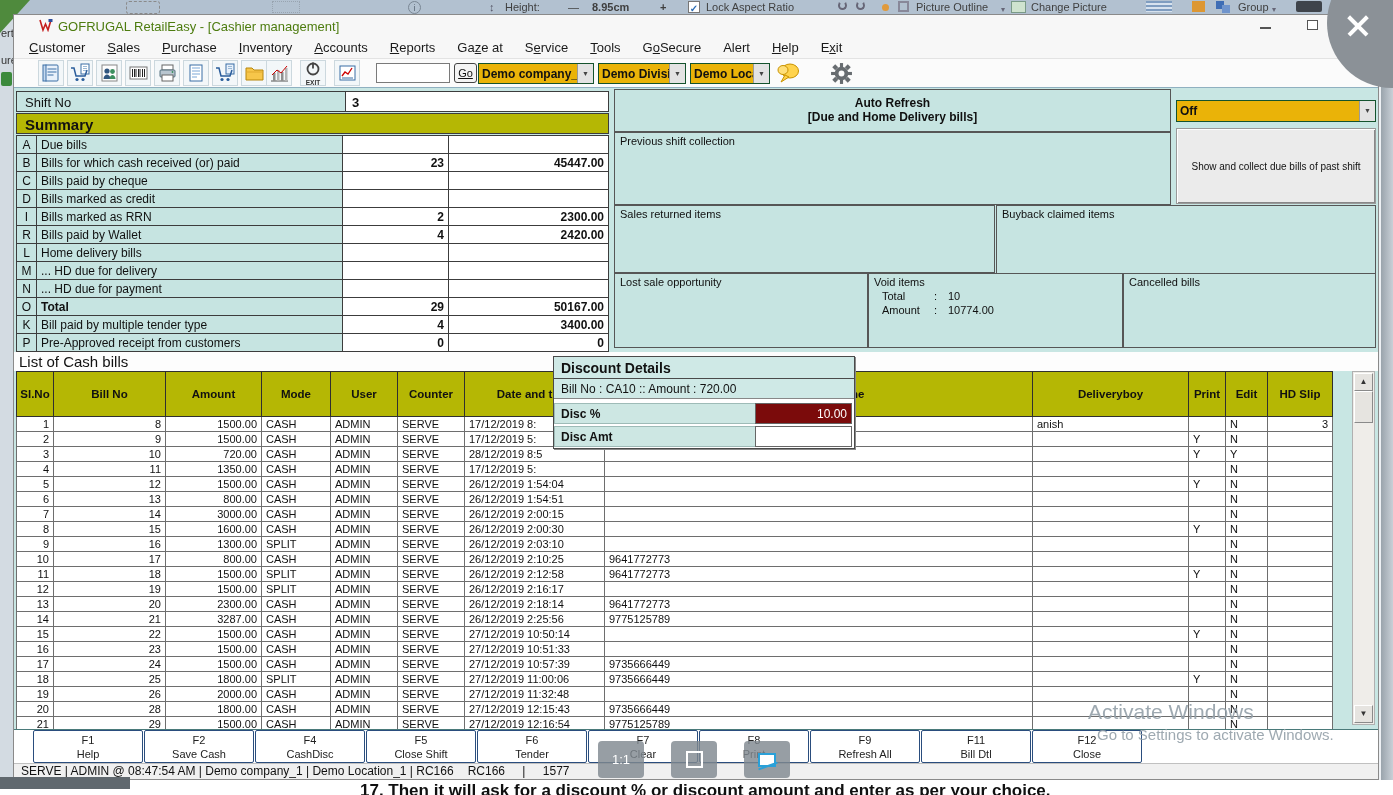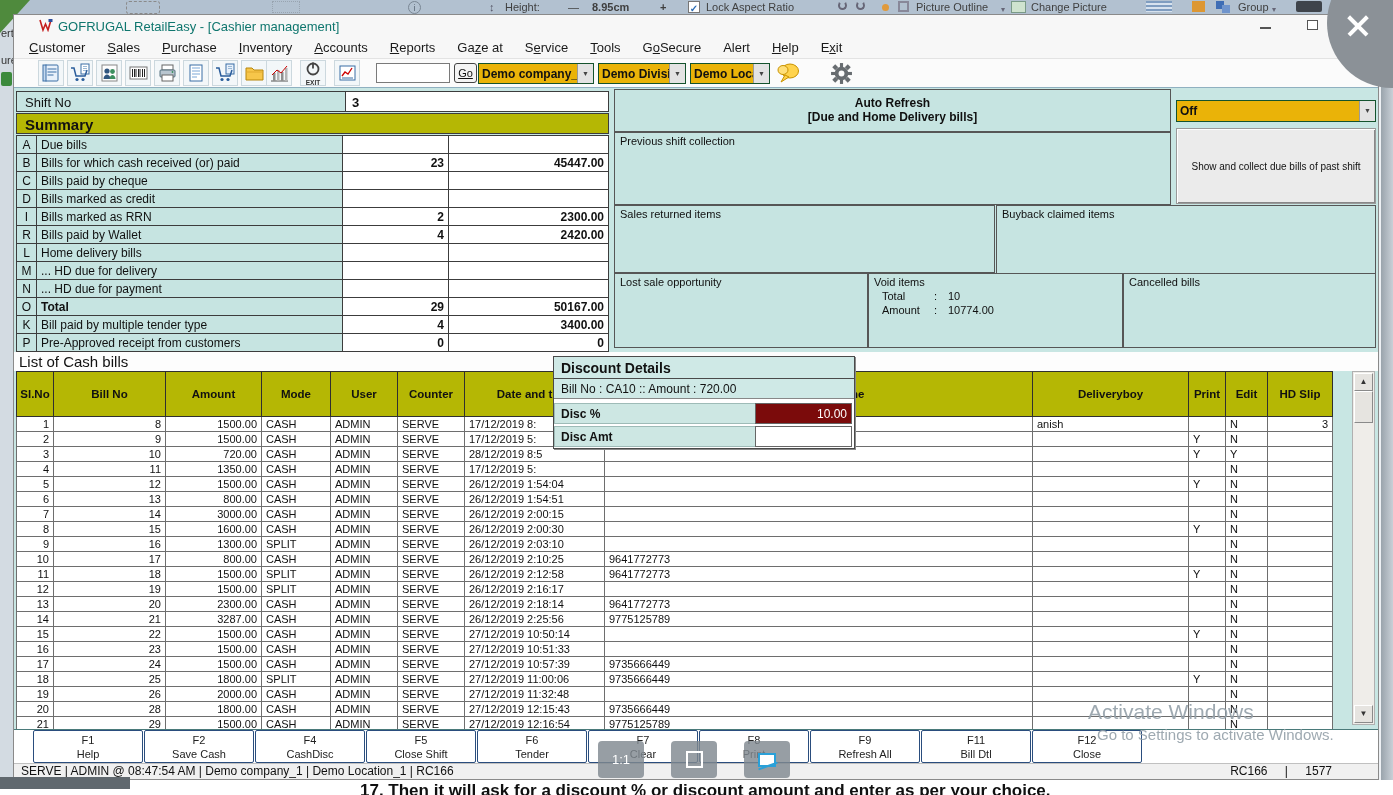--- a/index.html
+++ b/index.html
@@ -32,21 +32,21 @@
 #doc-left{left:0;top:16px;width:13px;height:764px;background:#d3dbe2;z-index:0}
 .fragtext{left:1px;font-size:11px;color:#333;z-index:1}
 #frag-icon{left:1px;top:72px;width:11px;height:14px;background:#3c8a3c;z-index:1;border-radius:2px}
 #right-shadow{left:1381px;top:16px;width:12px;height:764px;background:linear-gradient(90deg,#9aa4ac,#c9d0d7);z-index:0}
 #doc-bottom{left:0;top:780px;width:1393px;height:15px;background:#fff;z-index:5}
 #doc-note{left:360px;top:1px;font-size:17px;font-weight:600;color:#101010;white-space:nowrap}
 #dark-bar{left:0;top:777px;width:130px;height:12px;background:#60686e;z-index:6}
 
 #win{left:13px;top:14px;width:1366px;height:766px;background:#fff;border:1px solid #8a8a8a;z-index:2;display:flex;flex-direction:column}
 #titlebar{height:21px;background:#f7f7f7;position:relative;flex:none}
-#title-text{position:absolute;left:44px;top:4px;font-size:13px;color:#0f766e;white-space:nowrap}
+#title-text{position:absolute;left:44px;top:4px;font-size:13px;color:#4d7c0f;white-space:nowrap}
 #app-logo{position:absolute;left:24px;top:3px}
 .win-min{position:absolute;left:1246px;top:12px;width:11px;height:2px;background:#555}
 .win-restore{position:absolute;left:1293px;top:5px;width:11px;height:10px;border:1px solid #555;background:#fff}
 #menubar{height:23px;background:#f7f7f7;border-bottom:1px solid #e3e3e3;flex:none;white-space:nowrap;padding-left:4px}
 .menu-item{display:inline-block;padding:4px 11px 0;font-size:13px;color:#1a1a1a;height:23px}
 #toolbar{height:29px;background:#fbfbfb;border-bottom:1px solid #8fb0c0;flex:none;position:relative}
 .tbtn{position:absolute;top:1px;width:26px;height:26px;border:1px solid #ccd8de;background:#f3f7f9;text-align:center;padding-top:2px}
 .tbtn.exit{padding-top:0}
 .exit-label{font-size:6.5px;color:#333;line-height:6px;font-weight:bold}
 #tb-input{position:absolute;left:362px;top:4px;width:74px;height:20px;border:1px solid #7a7a7a;background:#fff;font-size:12px;padding:0 3px}
@@ -99,21 +99,21 @@
 #popup-info{height:20px;background:#cfe9e6;border-bottom:1px solid #888;font-size:12px;padding:3px 0 0 7px}
 .prow{display:flex;margin-top:4px}
 .prow+.prow{margin-top:2px}
 .plabel{width:201px;height:21px;background:#cde7e3;border:1px solid #9ebbb7;border-right:none;font-size:12px;font-weight:bold;padding:3px 0 0 6px}
 .pval{width:97px;height:21px;border:1px solid #666;font-size:12px;text-align:right;padding:3px 4px 0 0;background:#fff}
 .pval.hl{background:#7b0b0b;color:#fff}
 
 #fkeys{height:34px;background:#fff;border-top:1px solid #4a7a7a;flex:none;position:relative;display:flex;padding-left:19px}
 .fkey{width:110px;height:33px;border:1px solid #2a4d7d;border-radius:2px;margin-right:1px;background:#fff;text-align:center;font-size:11px;color:#222;padding-top:2px}
 .fkey div{line-height:14px}
-#statusbar{height:16px;background:#f0f0f0;border-top:1px solid #c0c0c0;flex:none;display:flex;justify-content:space-between;font-size:12px;line-height:15px;padding:0 46px 0 7px;white-space:nowrap}
+#statusbar{height:16px;background:#f0f0f0;border-top:1px solid #c0c0c0;flex:none;display:flex;justify-content:flex-start;font-size:12px;line-height:15px;padding:0 46px 0 7px;white-space:nowrap}
 #status-right span{margin-left:14px}
 
 #x-circle{left:1327px;top:-42px;width:130px;height:130px;border-radius:50%;background:#8b9197;z-index:30}
 #x-circle i{position:absolute;left:18px;top:66px;width:26px;height:3.5px;background:#fff;display:block}
 #x-circle i:first-child{transform:rotate(45deg)}
 #x-circle i+i{transform:rotate(-45deg)}
 .rec-overlay{position:absolute;top:741px;width:46px;height:37px;background:rgba(128,137,144,.82);border-radius:4px;z-index:25;display:flex;align-items:center;justify-content:center;color:#fff;font-size:13px}
 .crop-frame{width:17px;height:17px;border:2px solid #fff}
 .snip-ic{width:18px;height:14px;background:#fff;border:2px solid #2aa0d8;position:relative}
 .snip-ic i{position:absolute;left:-2px;top:10px;width:20px;height:2px;background:#2aa0d8;transform:rotate(-20deg);display:block}

